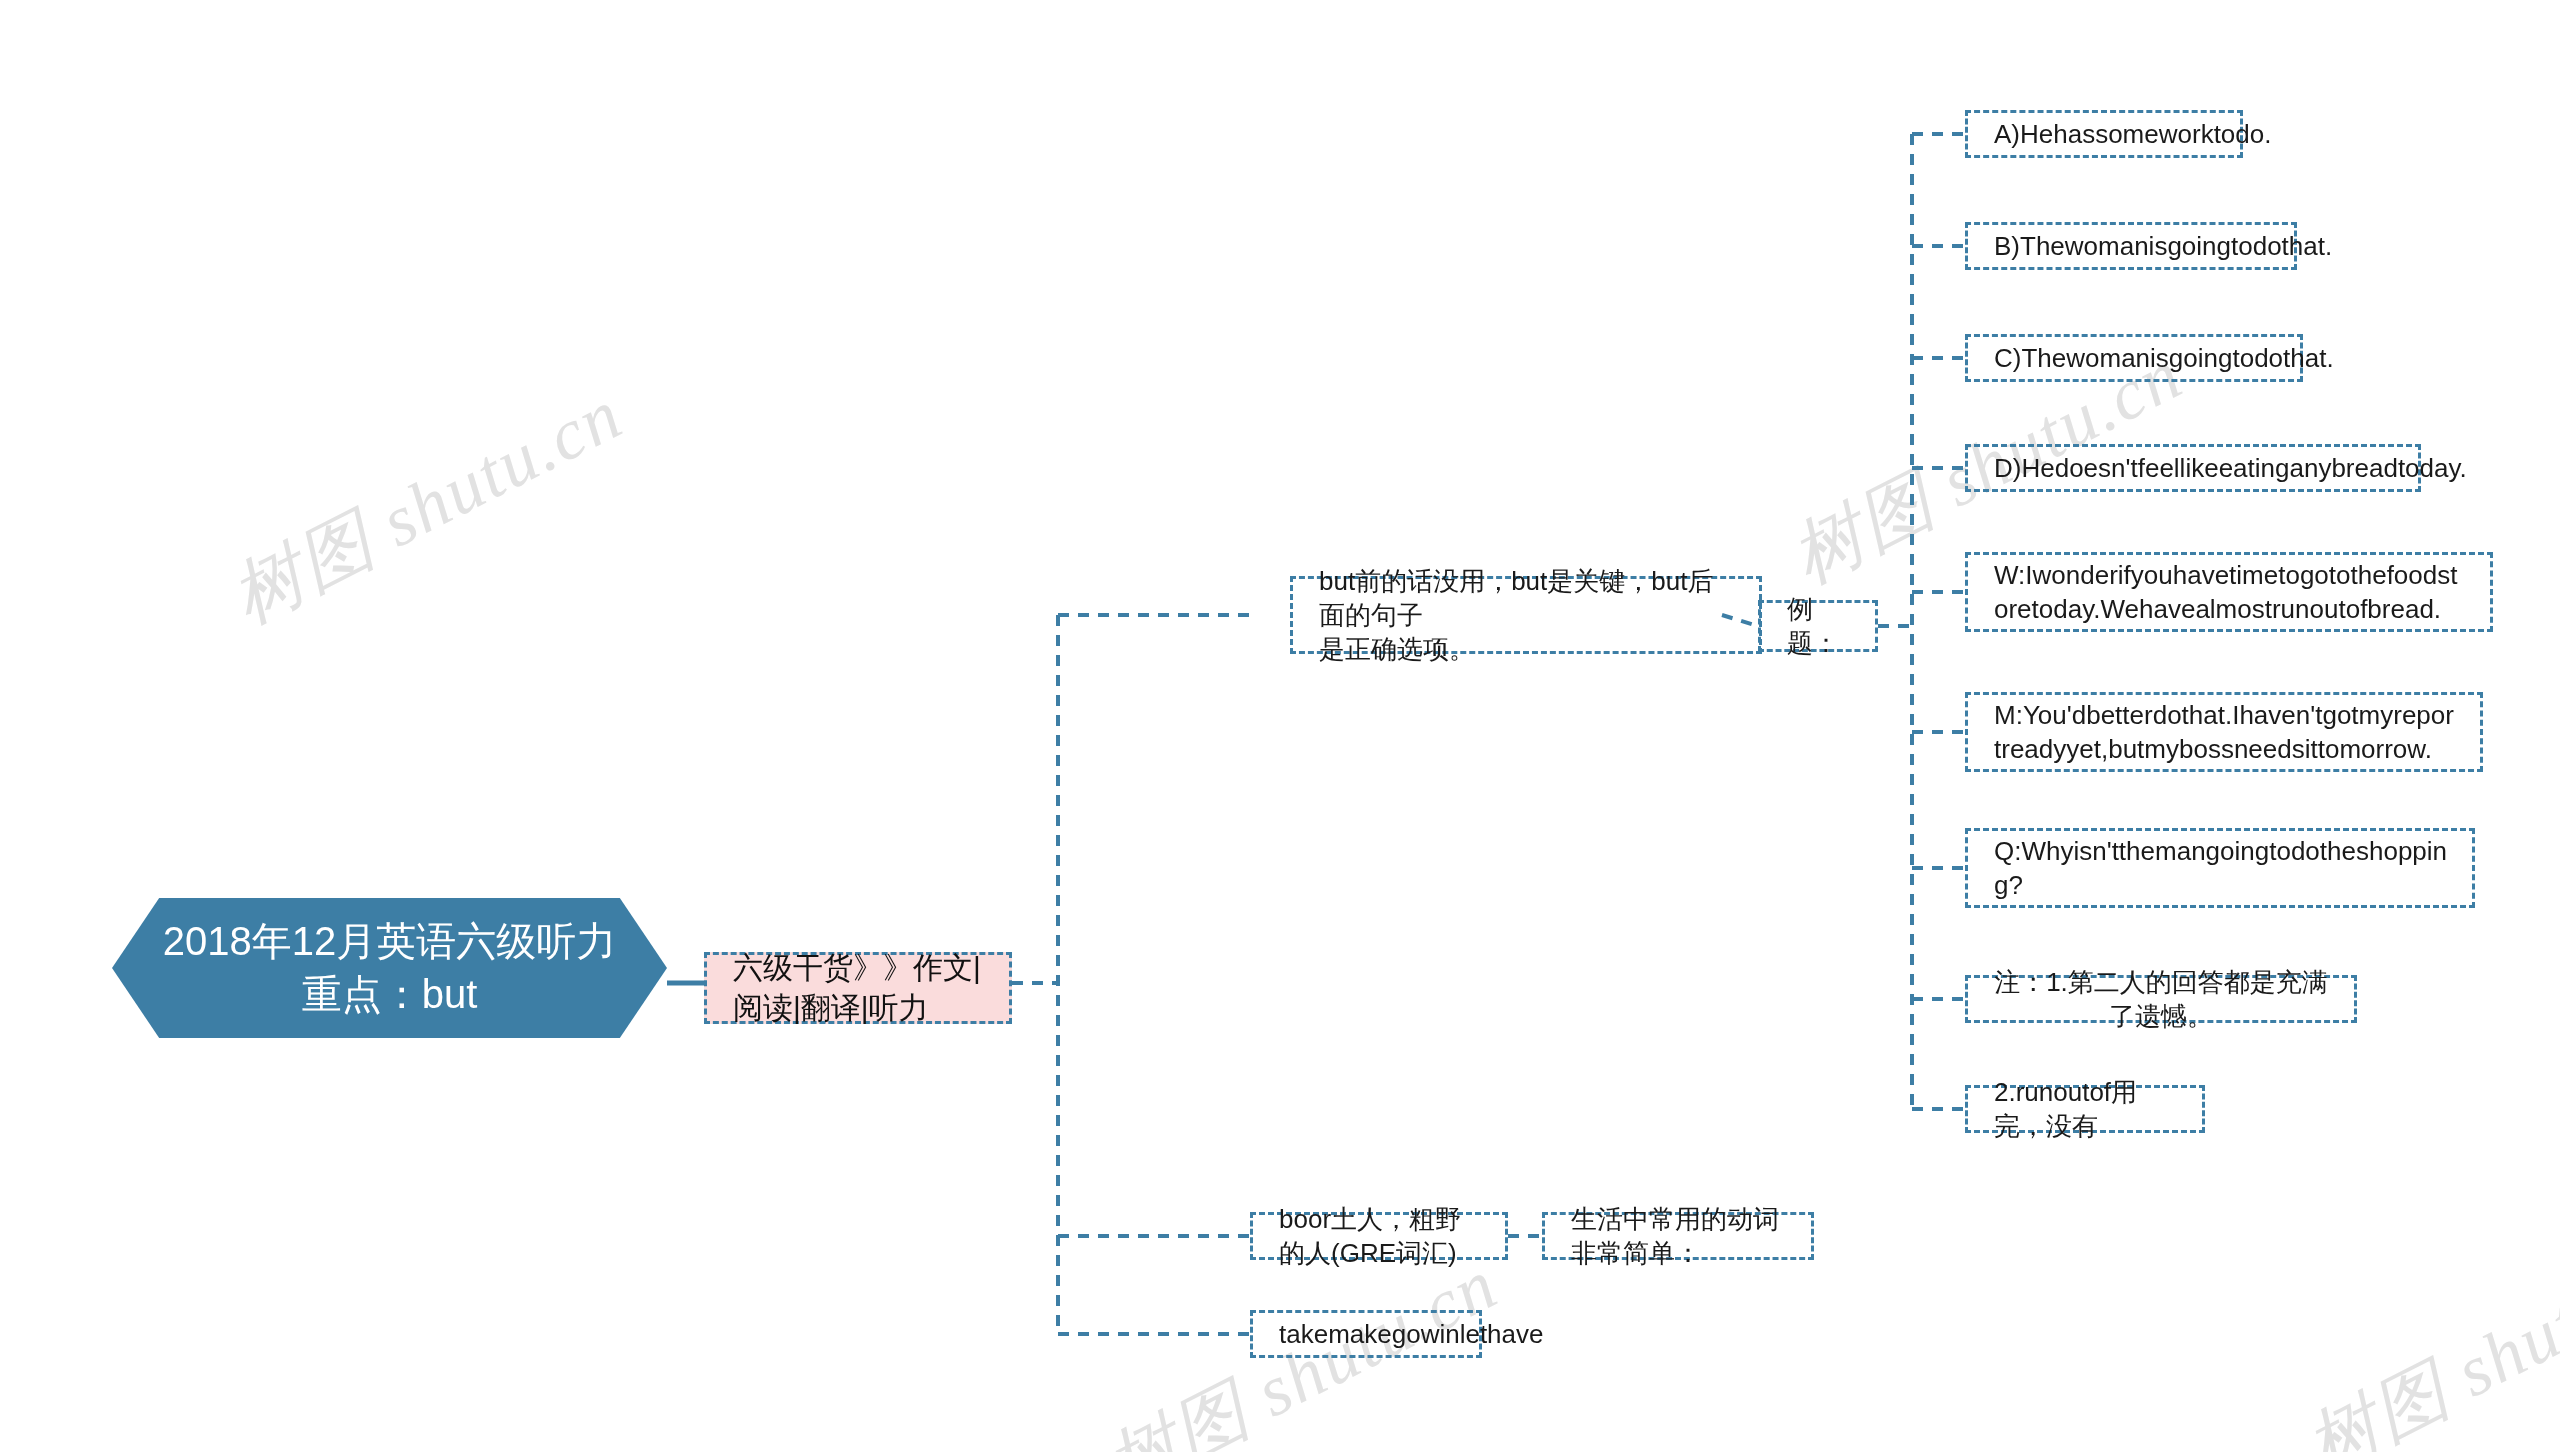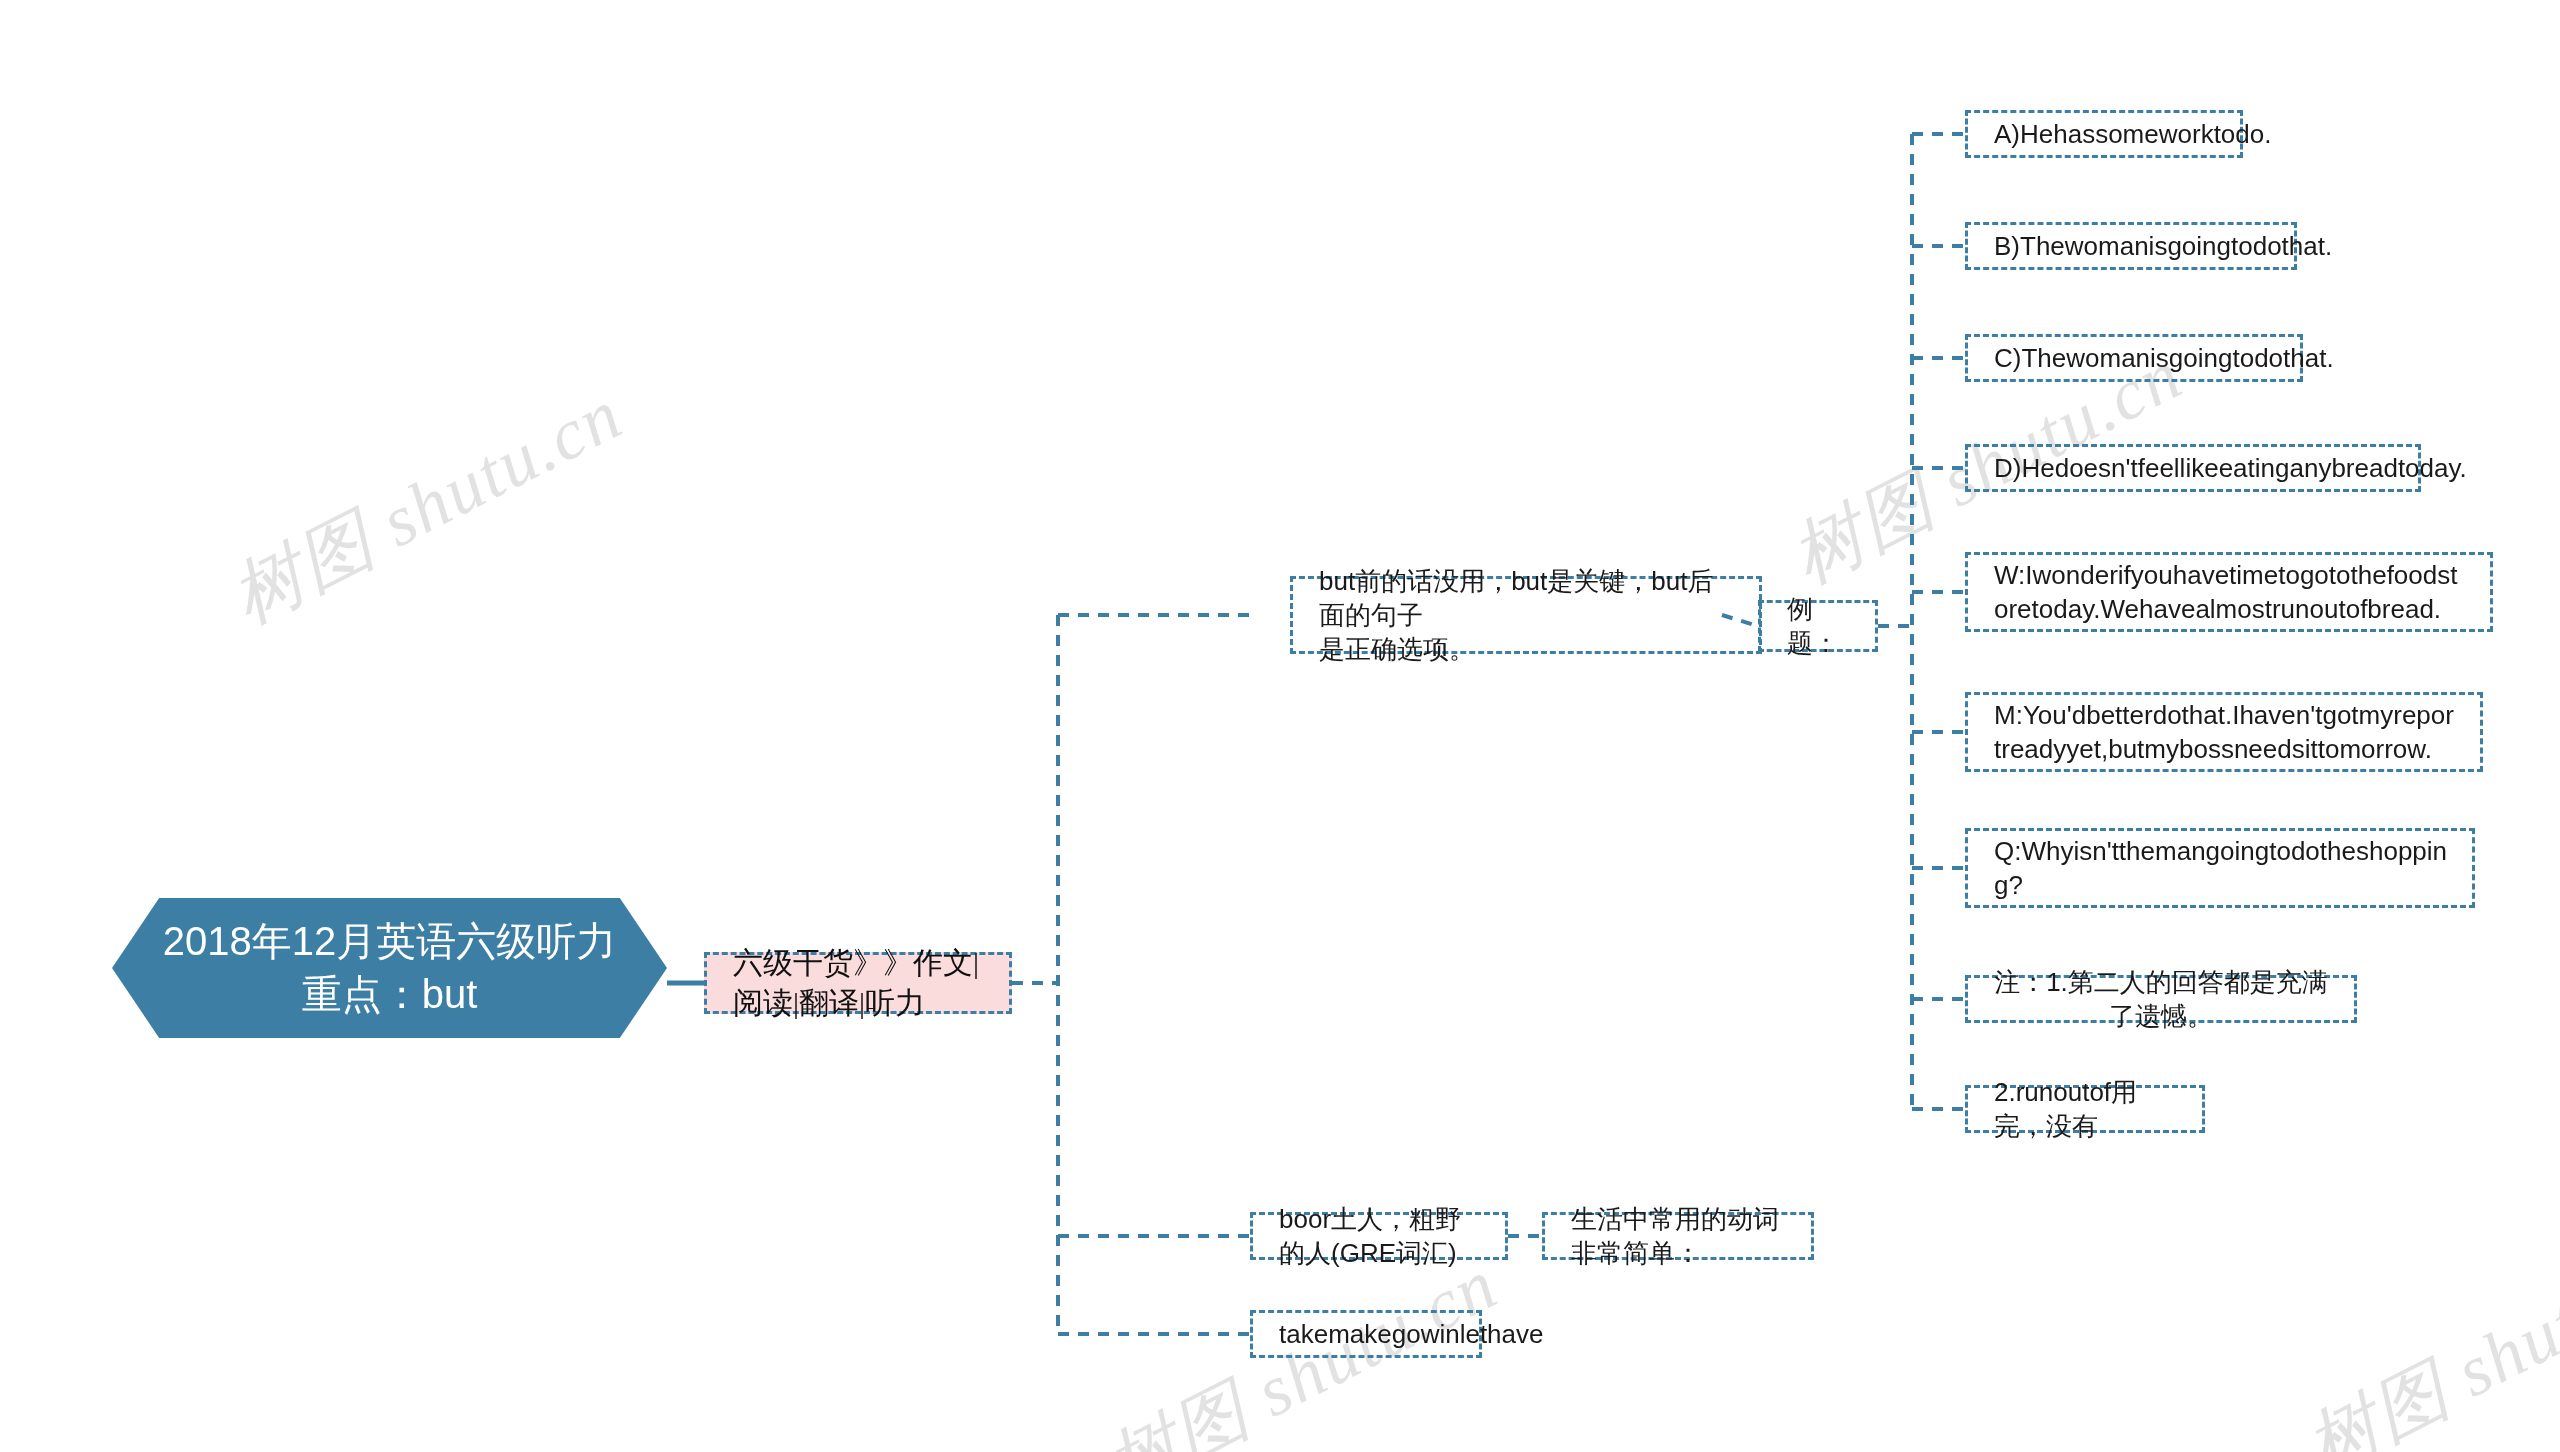--- a/index.html
+++ b/index.html
@@ -84,21 +84,21 @@
   }
 
   
   .box.pink {
     background: #fadcdc;
     color: #111111;
     font-size: 30px;
   }
 
   
-  #n-topic      { left: 704px;  top: 952px;  width: 308px; height: 62px; font-family: Liberation Serif, serif;  }
+  #n-topic      { left: 704px;  top: 952px;  width: 308px; height: 72px;  }
 
   #n-but        { left: 1290px; top: 576px;  width: 472px; height: 78px;  }
   #n-boor       { left: 1250px; top: 1212px; width: 258px; height: 48px;  }
   #n-take       { left: 1250px; top: 1310px; width: 232px; height: 48px;  }
 
   #n-example    { left: 1758px; top: 600px;  width: 120px; height: 52px;  }
   #n-verbs      { left: 1542px; top: 1212px; width: 272px; height: 48px;  }
 
   #n-a          { left: 1965px; top: 110px;  width: 278px; height: 48px;  }
   #n-b          { left: 1965px; top: 222px;  width: 332px; height: 48px;  }

